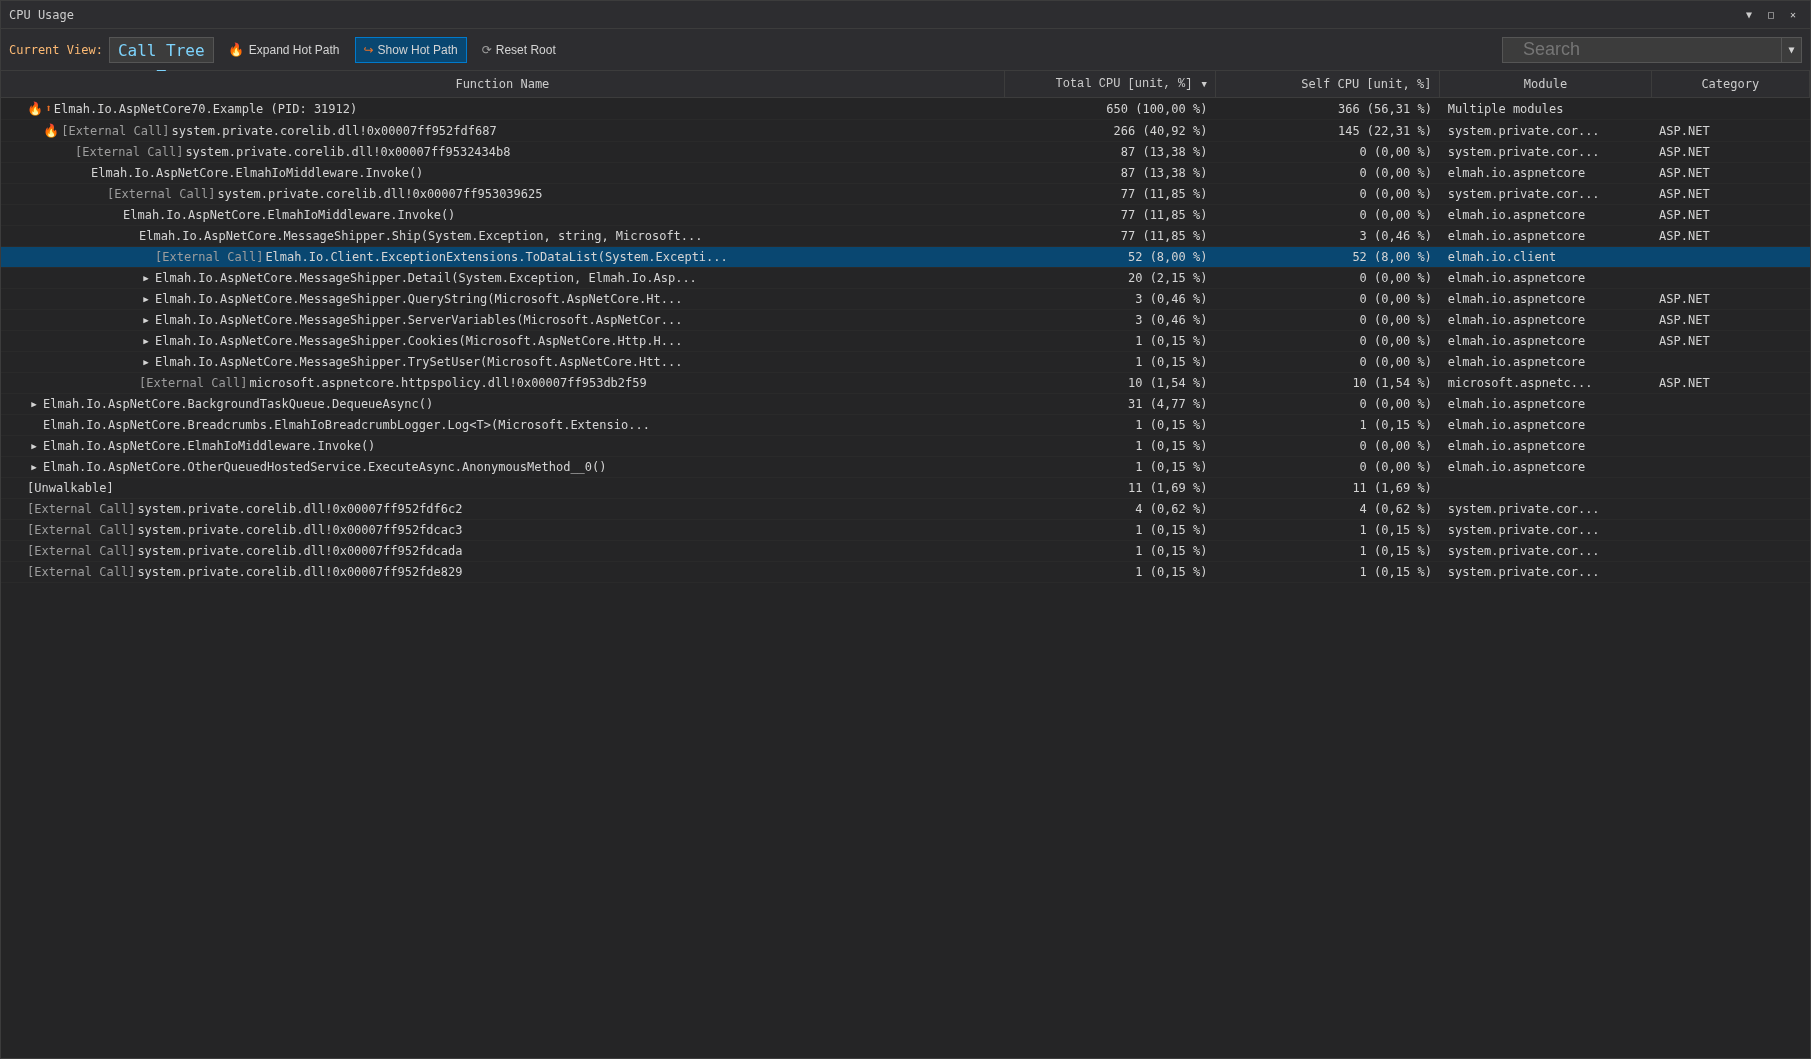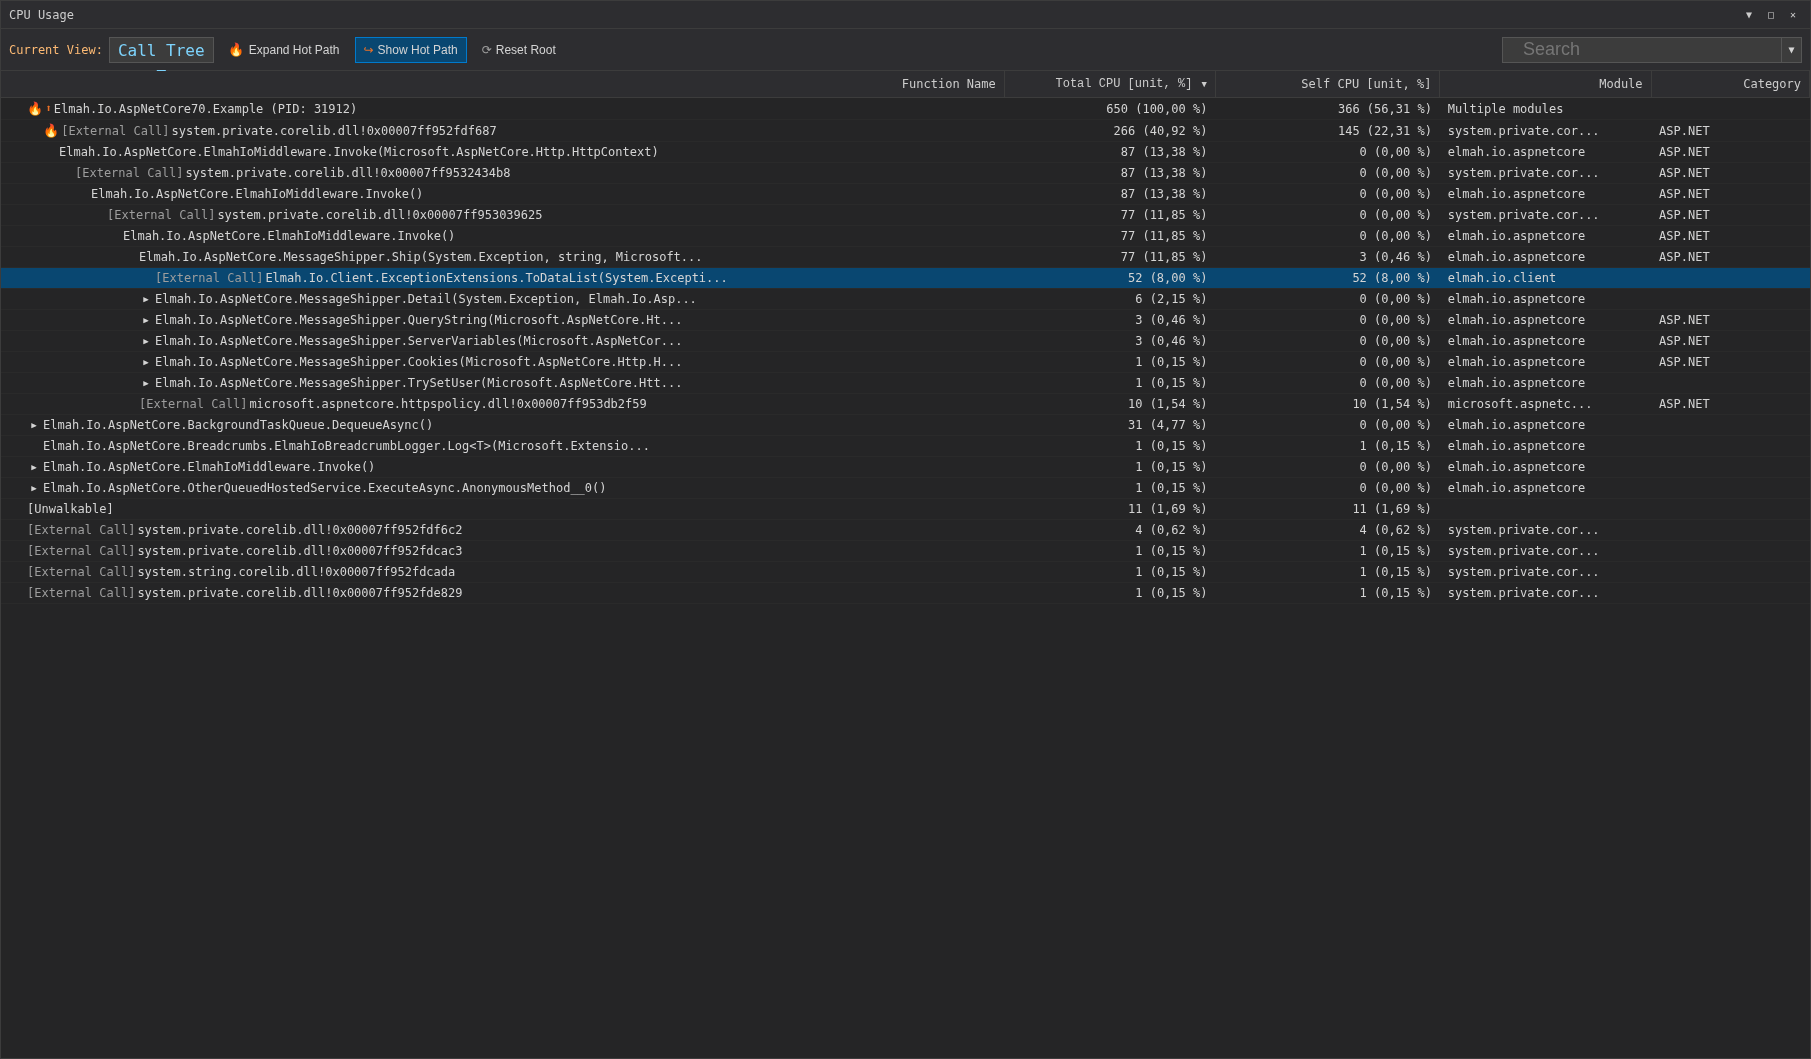--- a/index.html
+++ b/index.html
@@ -140,21 +140,21 @@
       width: 100%;
       border-collapse: collapse;
       table-layout: fixed;
     }
     thead tr {
       background: #2d2d30;
       border-bottom: 1px solid #3c3c3c;
     }
     thead th {
       padding: 6px 8px;
-      text-align: right;
+      text-align: center;
       color: #cccccc;
       font-weight: 400;
       border-right: 1px solid #3c3c3c;
       position: sticky;
       top: 0;
       background: #2d2d30;
       z-index: 10;
     }
     thead th:first-child {
       width: 760px;
@@ -326,33 +326,20 @@
               </div>
             </td>
             <td>266 (40,92 %)</td>
             <td>145 (22,31 %)</td>
             <td style="overflow: hidden; text-overflow: ellipsis; white-space: nowrap;">system.private.cor...</td>
             <td>ASP.NET</td>
           </tr>
           <tr>
             <td>
               <div class="fn-cell">
-                <span class="indent" style="width: 32px;"></span>
-                <span class="expand-icon"></span>
-                <span class="fn-name">Elmah.Io.AspNetCore.ElmahIoMiddleware.Invoke(Microsoft.AspNetCore.Http.HttpContext)</span>
-              </div>
-            </td>
-            <td>87 (13,38 %)</td>
-            <td>0 (0,00 %)</td>
-            <td style="overflow: hidden; text-overflow: ellipsis; white-space: nowrap;">elmah.io.aspnetcore</td>
-            <td>ASP.NET</td>
-          </tr>
-          <tr>
-            <td>
-              <div class="fn-cell">
                 <span class="indent" style="width: 48px;"></span>
                 <span class="expand-icon"></span>
                 <span class="ext-call fn-name">[External Call] </span>
                 <span class="fn-name">system.private.corelib.dll!0x00007ff9532434b8</span>
               </div>
             </td>
             <td>87 (13,38 %)</td>
             <td>0 (0,00 %)</td>
             <td style="overflow: hidden; text-overflow: ellipsis; white-space: nowrap;">system.private.cor...</td>
             <td>ASP.NET</td>
@@ -425,21 +412,21 @@
             <td></td>
           </tr>
           <tr>
             <td>
               <div class="fn-cell">
                 <span class="indent" style="width: 128px;"></span>
                 <span class="expand-icon" style="color: rgb(212, 212, 212);">▶</span>
                 <span class="fn-name">Elmah.Io.AspNetCore.MessageShipper.Detail(System.Exception, Elmah.Io.Asp...</span>
               </div>
             </td>
-            <td>6 (2,15 %)</td>
+            <td>20 (2,15 %)</td>
             <td>0 (0,00 %)</td>
             <td style="overflow: hidden; text-overflow: ellipsis; white-space: nowrap;">elmah.io.aspnetcore</td>
             <td></td>
           </tr>
           <tr>
             <td>
               <div class="fn-cell">
                 <span class="indent" style="width: 128px;"></span>
                 <span class="expand-icon" style="color: rgb(212, 212, 212);">▶</span>
                 <span class="fn-name">Elmah.Io.AspNetCore.MessageShipper.QueryString(Microsoft.AspNetCore.Ht...</span>
@@ -595,21 +582,21 @@
             <td>1 (0,15 %)</td>
             <td style="overflow: hidden; text-overflow: ellipsis; white-space: nowrap;">system.private.cor...</td>
             <td></td>
           </tr>
           <tr>
             <td>
               <div class="fn-cell">
                 <span class="indent" style="width: 0px;"></span>
                 <span class="expand-icon"></span>
                 <span class="ext-call fn-name">[External Call] </span>
-                <span class="fn-name">system.string.corelib.dll!0x00007ff952fdcada</span>
+                <span class="fn-name">system.private.corelib.dll!0x00007ff952fdcada</span>
               </div>
             </td>
             <td>1 (0,15 %)</td>
             <td>1 (0,15 %)</td>
             <td style="overflow: hidden; text-overflow: ellipsis; white-space: nowrap;">system.private.cor...</td>
             <td></td>
           </tr>
           <tr>
             <td>
               <div class="fn-cell">

